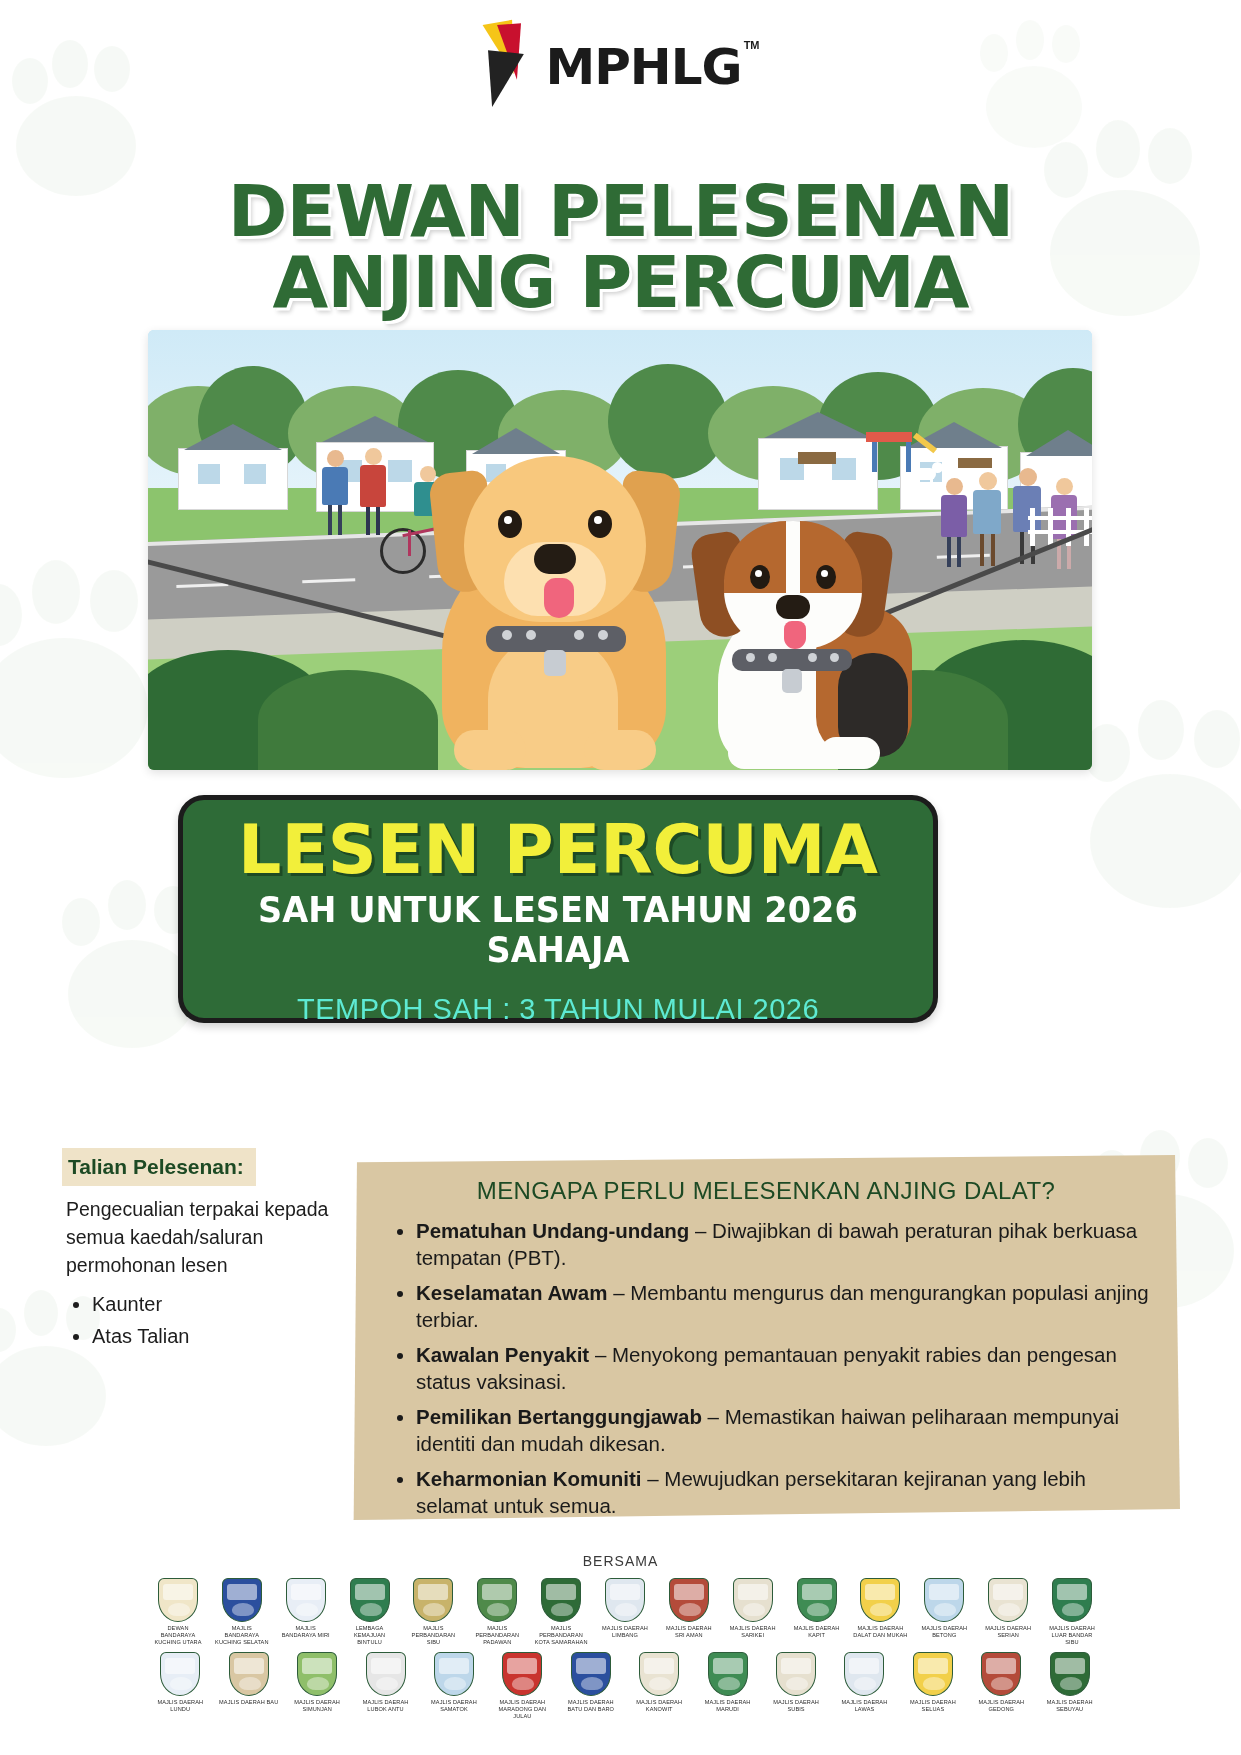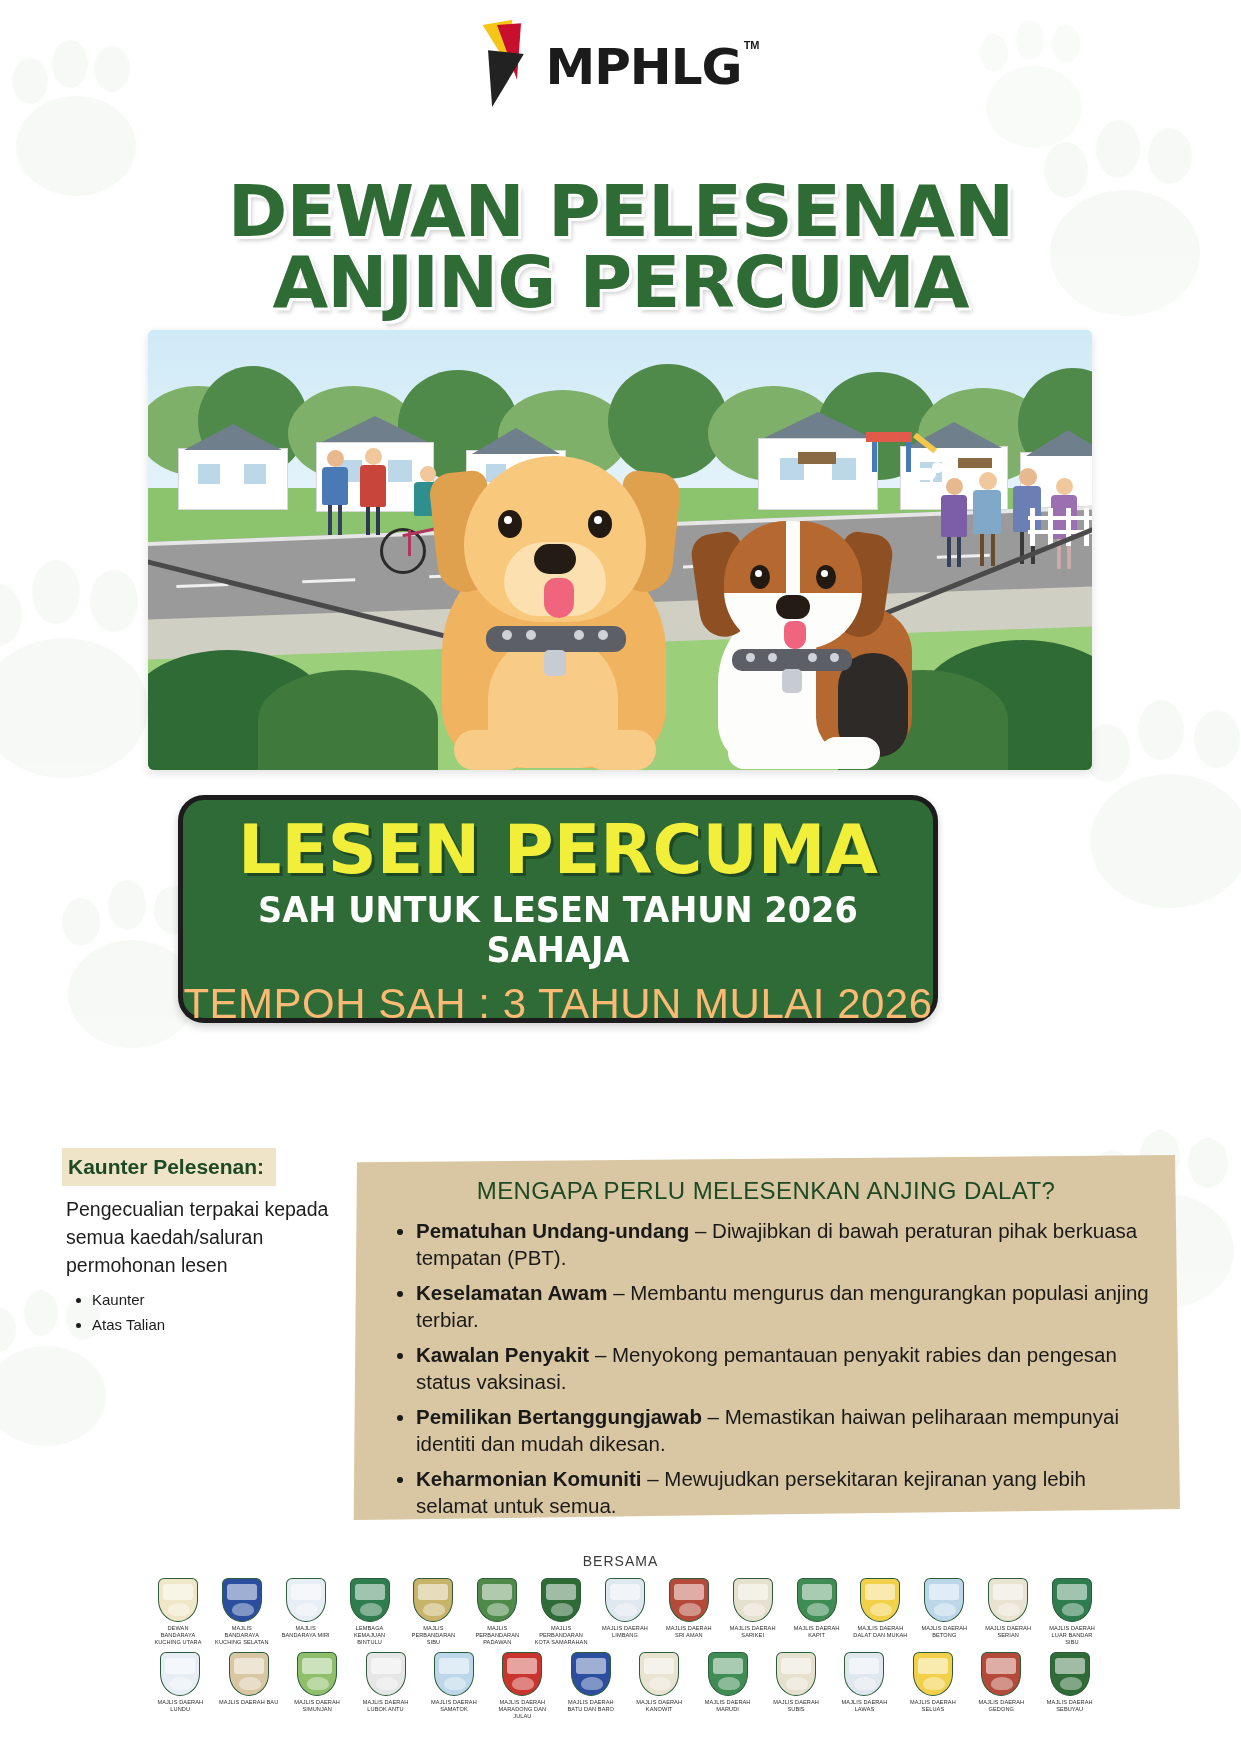--- a/index.html
+++ b/index.html
@@ -203,24 +203,24 @@
     font-family: "DejaVu Sans", sans-serif;
     font-weight: bold;
     font-size: 35px;
     color: #ffffff;
     letter-spacing: 0px;
     margin-top: 6px;
     transform: scaleX(0.96);
   }
   .banner-l3 {
     font-family: "Liberation Sans", sans-serif;
-    font-size: 42px;
-    color: #fdba74;
+    font-size: 29px;
+    color: #5eead4;
     letter-spacing: 0.5px;
-    margin-top: 10px;
+    margin-top: 23px;
   }
 
   
   .left-col {
     position: absolute;
     left: 62px;
     top: 1148px;
     width: 272px;
     z-index: 5;
   }
@@ -238,21 +238,21 @@
     font-size: 19.5px;
     color: #1d1d1d;
     line-height: 1.42;
     margin: 10px 0 0 4px;
   }
   .left-col ul {
     margin: 10px 0 0 0;
     padding-left: 30px;
   }
   .left-col li {
-    font-size: 15px;
+    font-size: 20px;
     color: #1d1d1d;
     line-height: 1.5;
     margin-bottom: 2px;
   }
   .gap { height: 22px; }
 
   
   .right-panel {
     position: absolute;
     left: 352px;
@@ -617,21 +617,21 @@
   </div>
 </div>
 
 <div class="banner">
   <div class="banner-l1">LESEN PERCUMA</div>
   <div class="banner-l2">SAH UNTUK LESEN TAHUN 2026 SAHAJA</div>
   <div class="banner-l3">TEMPOH SAH : 3 TAHUN MULAI 2026</div>
 </div>
 
 <div class="left-col">
-  <div class="tag-head">Kaunter Pelesenan:</div>
+  <div class="tag-head">Talian Pelesenan:</div>
   <div class="left-body">Pengecualian terpakai kepada semua kaedah/saluran permohonan lesen</div>
   <ul>
     <li>Kaunter</li>
     <li>Atas Talian</li>
   </ul>
   <div class="gap"></div>
 </div>
 
 <div class="right-panel">
   <div class="rp-title">MENGAPA PERLU MELESENKAN ANJING DALAT?</div>

